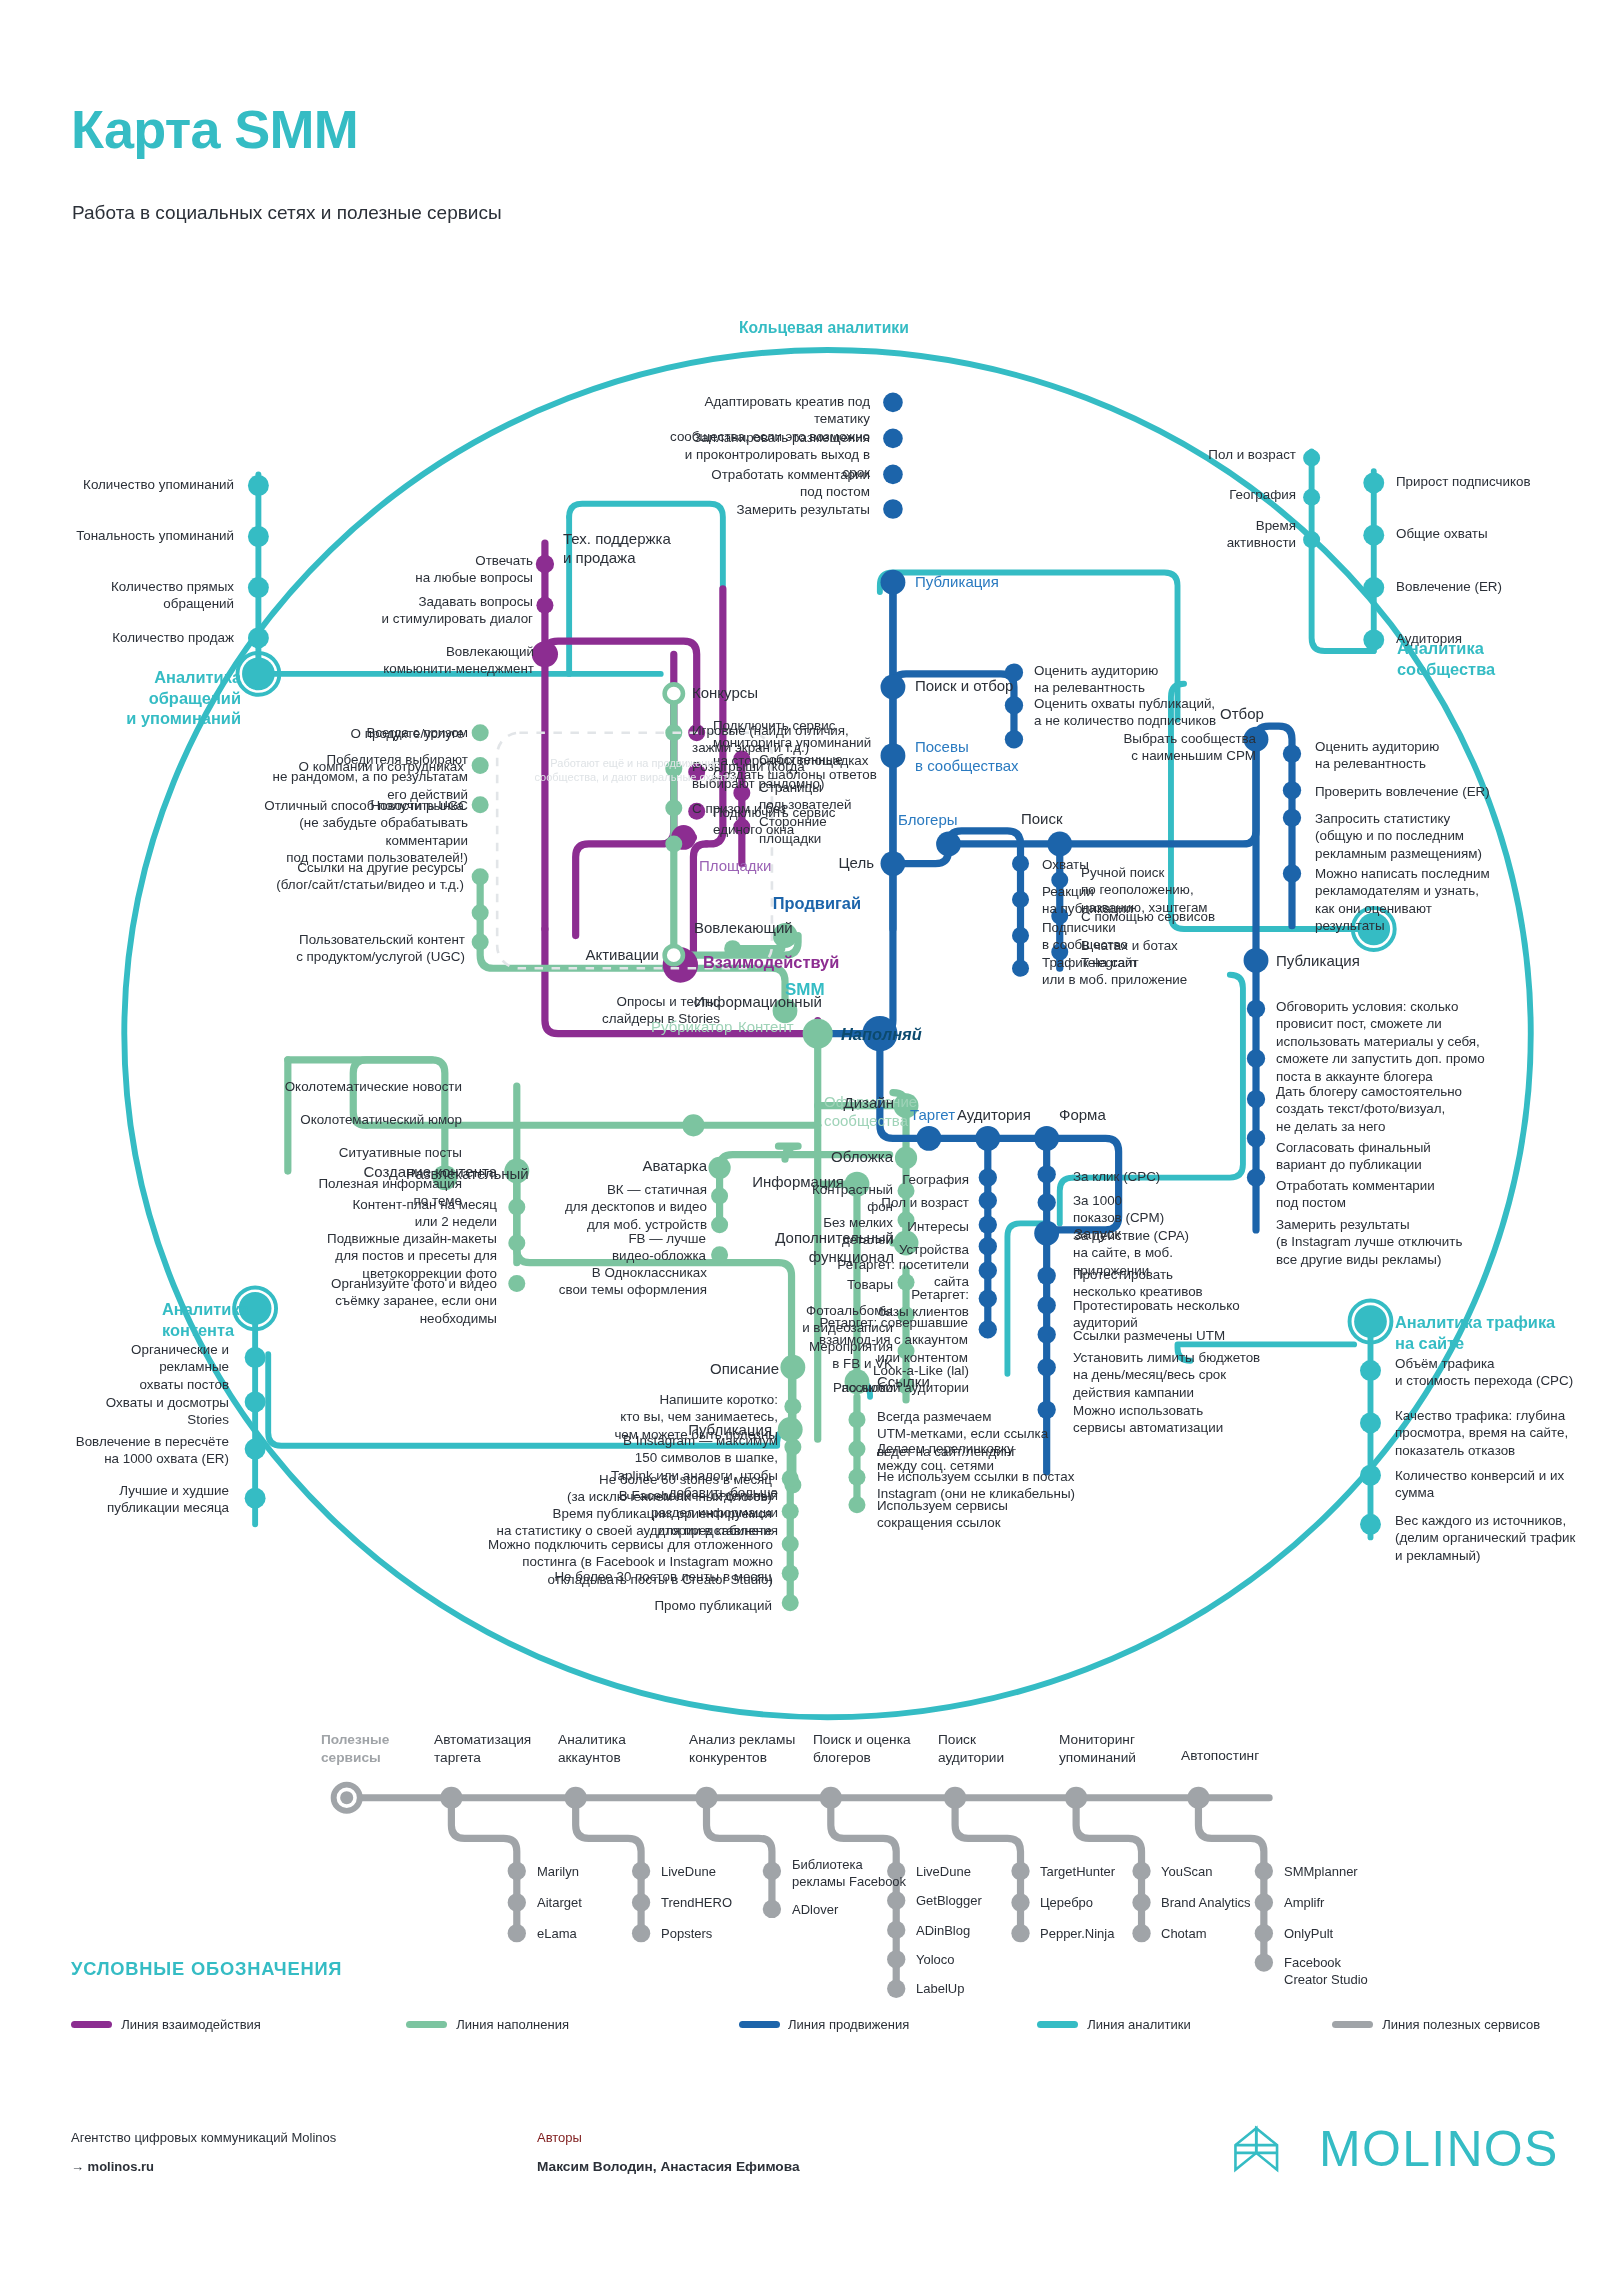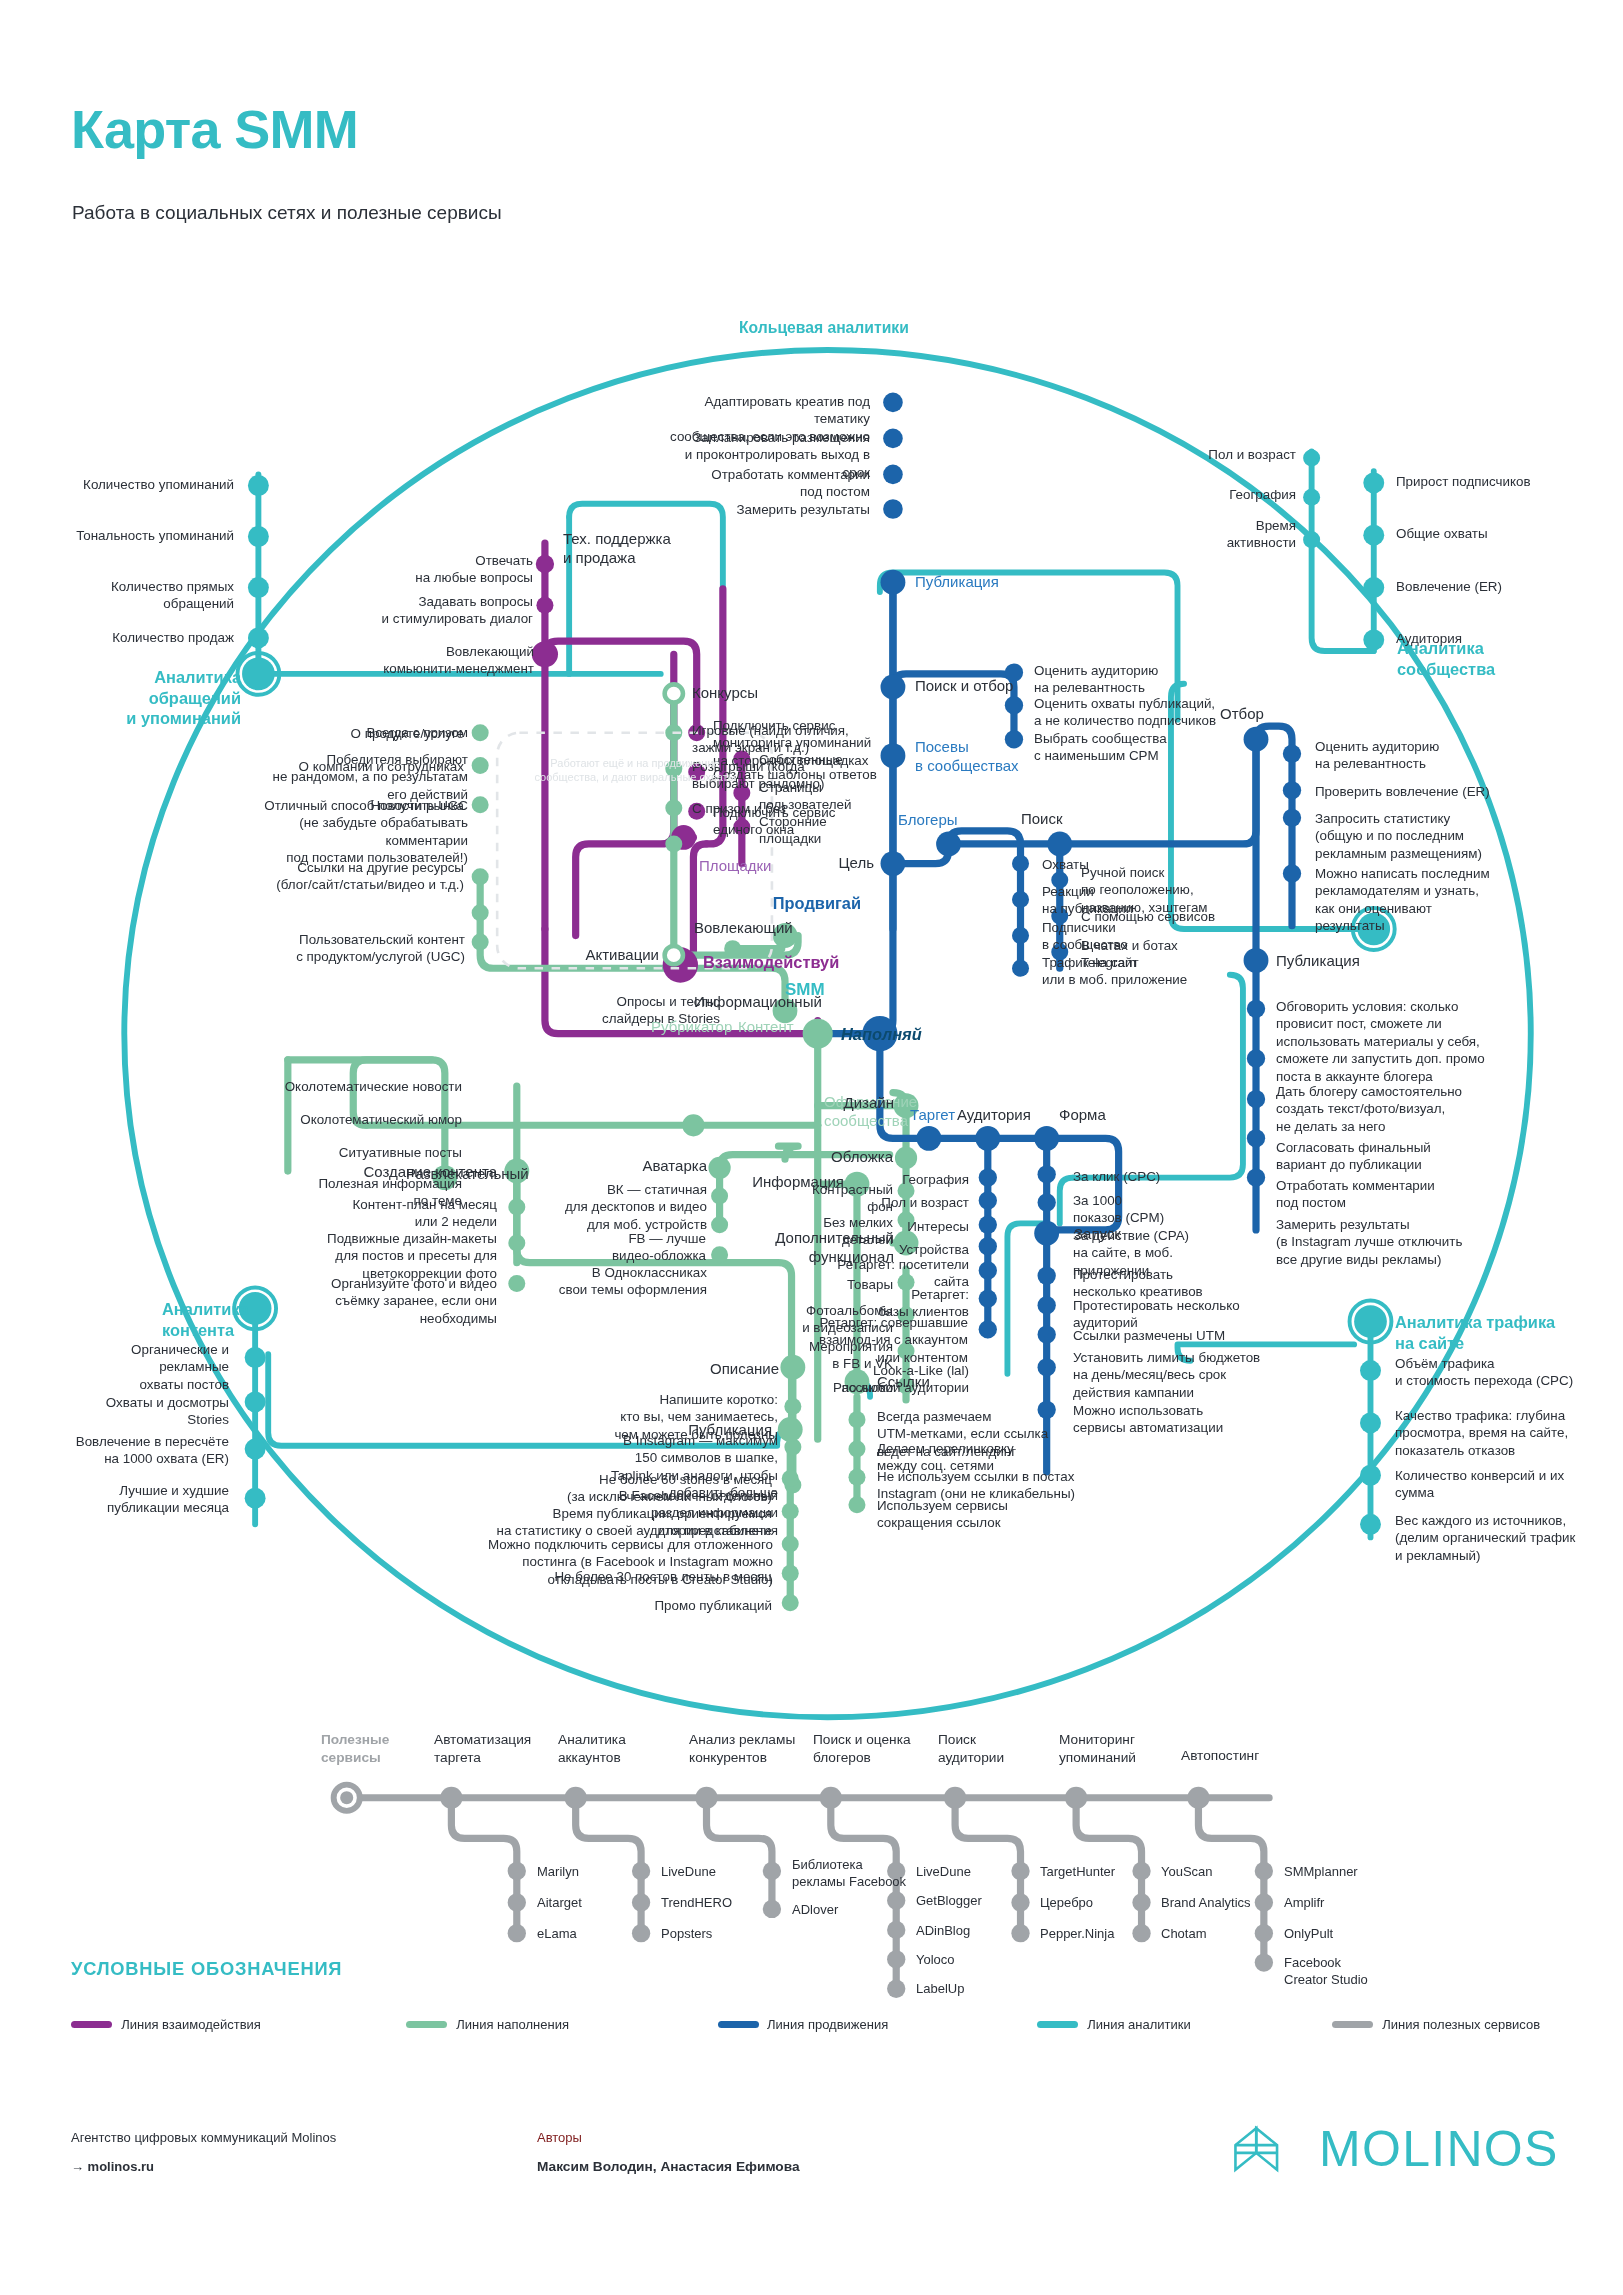--- a/index.html
+++ b/index.html
@@ -538,21 +538,21 @@
 <div class="lbl l" style="left:1042px;top:954px;width:203px;">Трафик на сайт
 или в моб. приложение</div>
 
 <div class="node-name blue" style="left:915px;top:738px;">Посевы
 в сообществах</div>
 <div class="node-name" style="left:915px;top:677px;">Поиск и отбор</div>
 <div class="lbl l" style="left:1034px;top:662px;width:222px;">Оценить аудиторию
 на релевантность</div>
 <div class="lbl l" style="left:1034px;top:695px;width:222px;">Оценить охваты публикаций,
 а не количество подписчиков</div>
-<div class="lbl l" style="left:1034px;top:730px;width:222px;">Выбрать сообщества
+<div class="lbl l" style="left:1034px;top:730px;width:222px;text-align:right;">Выбрать сообщества
 с наименьшим CPM</div>
 <div class="node-name blue" style="left:915px;top:573px;">Публикация</div>
 <div class="lbl r" style="left:654px;top:393px;width:216px;">Адаптировать креатив под тематику
 сообщества, если это возможно</div>
 <div class="lbl r" style="left:654px;top:429px;width:216px;">Запланировать размещения
 и проконтролировать выход в срок</div>
 <div class="lbl r" style="left:654px;top:466px;width:216px;">Отработать комментарии
 под постом</div>
 <div class="lbl r" style="left:654px;top:501px;width:216px;">Замерить результаты</div>
 
@@ -711,21 +711,21 @@
 <div class="abs" id="legend-title">УСЛОВНЫЕ ОБОЗНАЧЕНИЯ</div>
 
 <div class="lg-item" style="left:71px;">
   <span class="lg-swatch" style="background:#8c2d91;"></span>
   <span class="lg-text">Линия взаимодействия</span>
 </div>
 <div class="lg-item" style="left:406px;">
   <span class="lg-swatch" style="background:#7cc4a0;"></span>
   <span class="lg-text">Линия наполнения</span>
 </div>
-<div class="lg-item" style="left:718px;gap:8px;">
+<div class="lg-item" style="left:739px;gap:8px;">
   <span class="lg-swatch" style="background:#1c64aa;"></span>
   <span class="lg-text">Линия продвижения</span>
 </div>
 <div class="lg-item" style="left:1037px;">
   <span class="lg-swatch" style="background:#35bcc4;"></span>
   <span class="lg-text">Линия аналитики</span>
 </div>
 <div class="lg-item" style="left:1332px;">
   <span class="lg-swatch" style="background:#a0a4a8;"></span>
   <span class="lg-text">Линия полезных сервисов</span>

